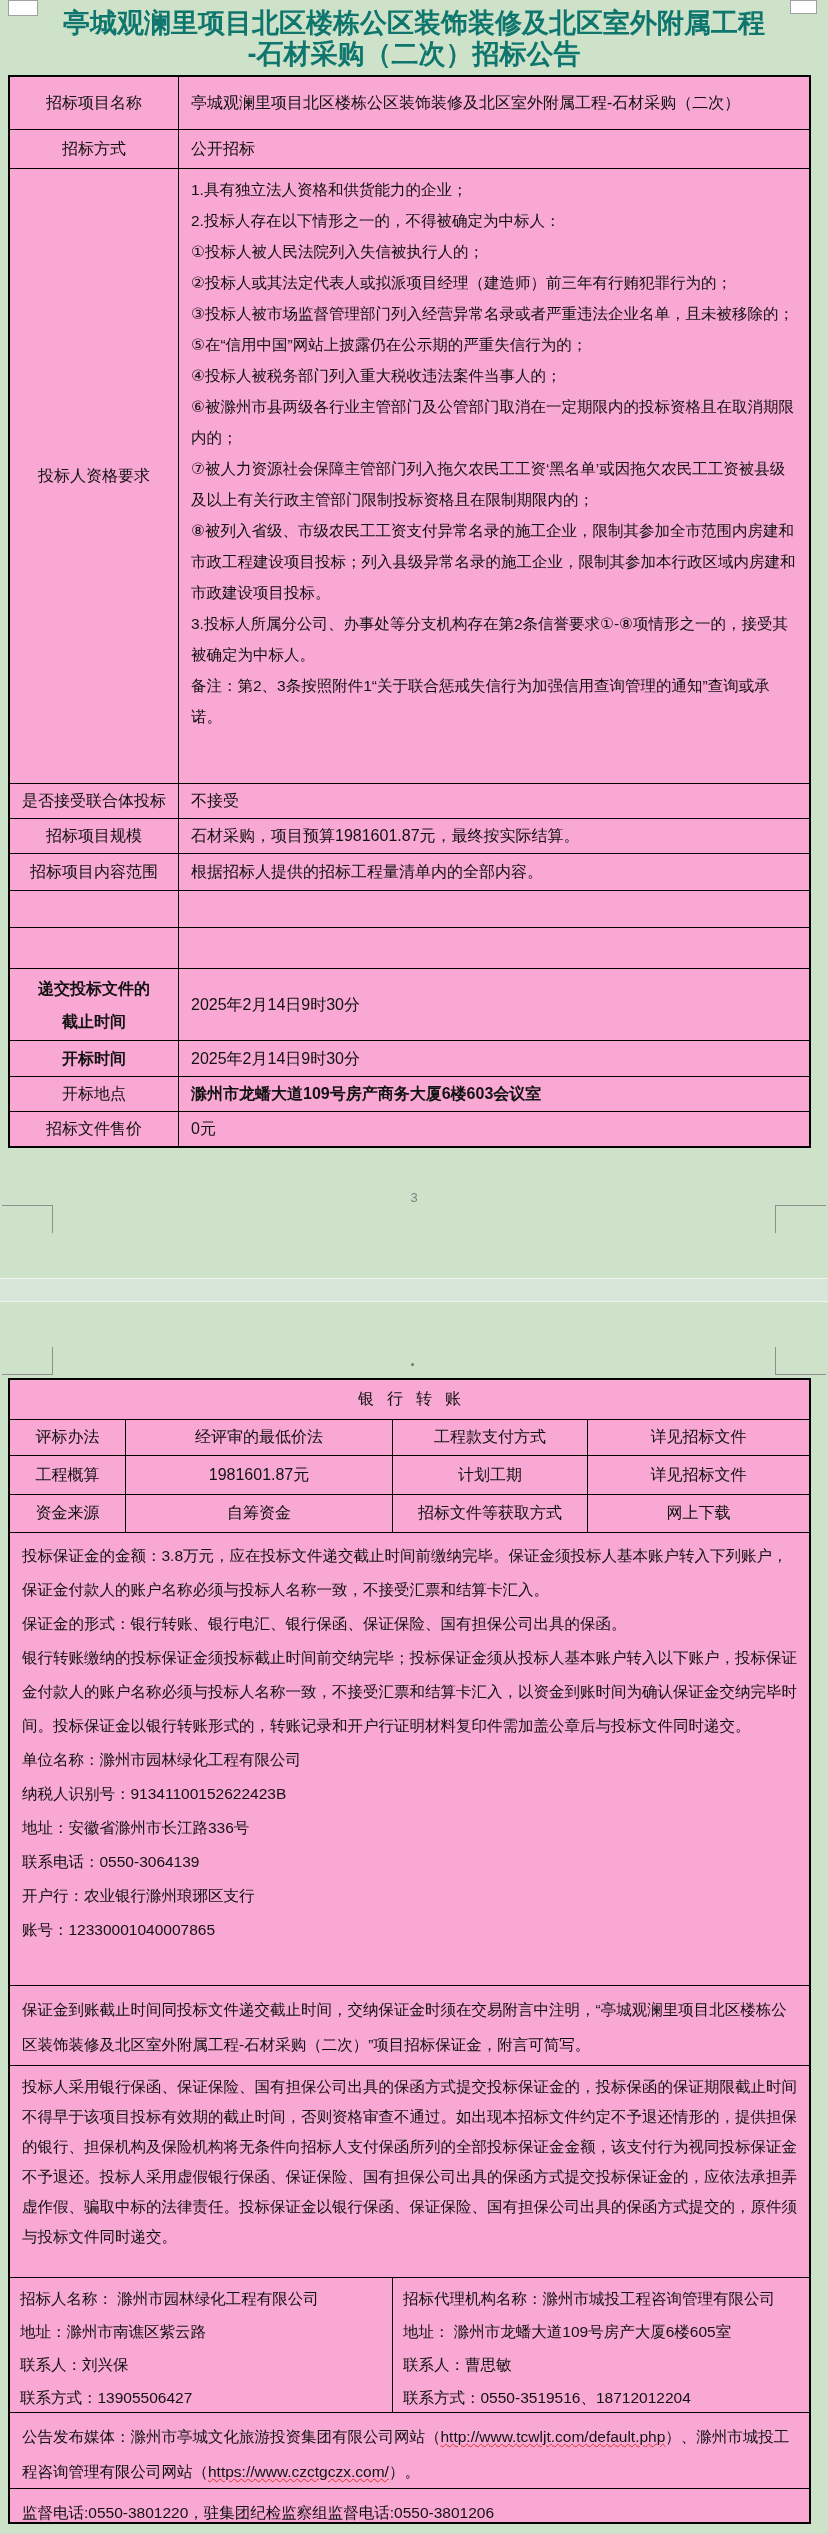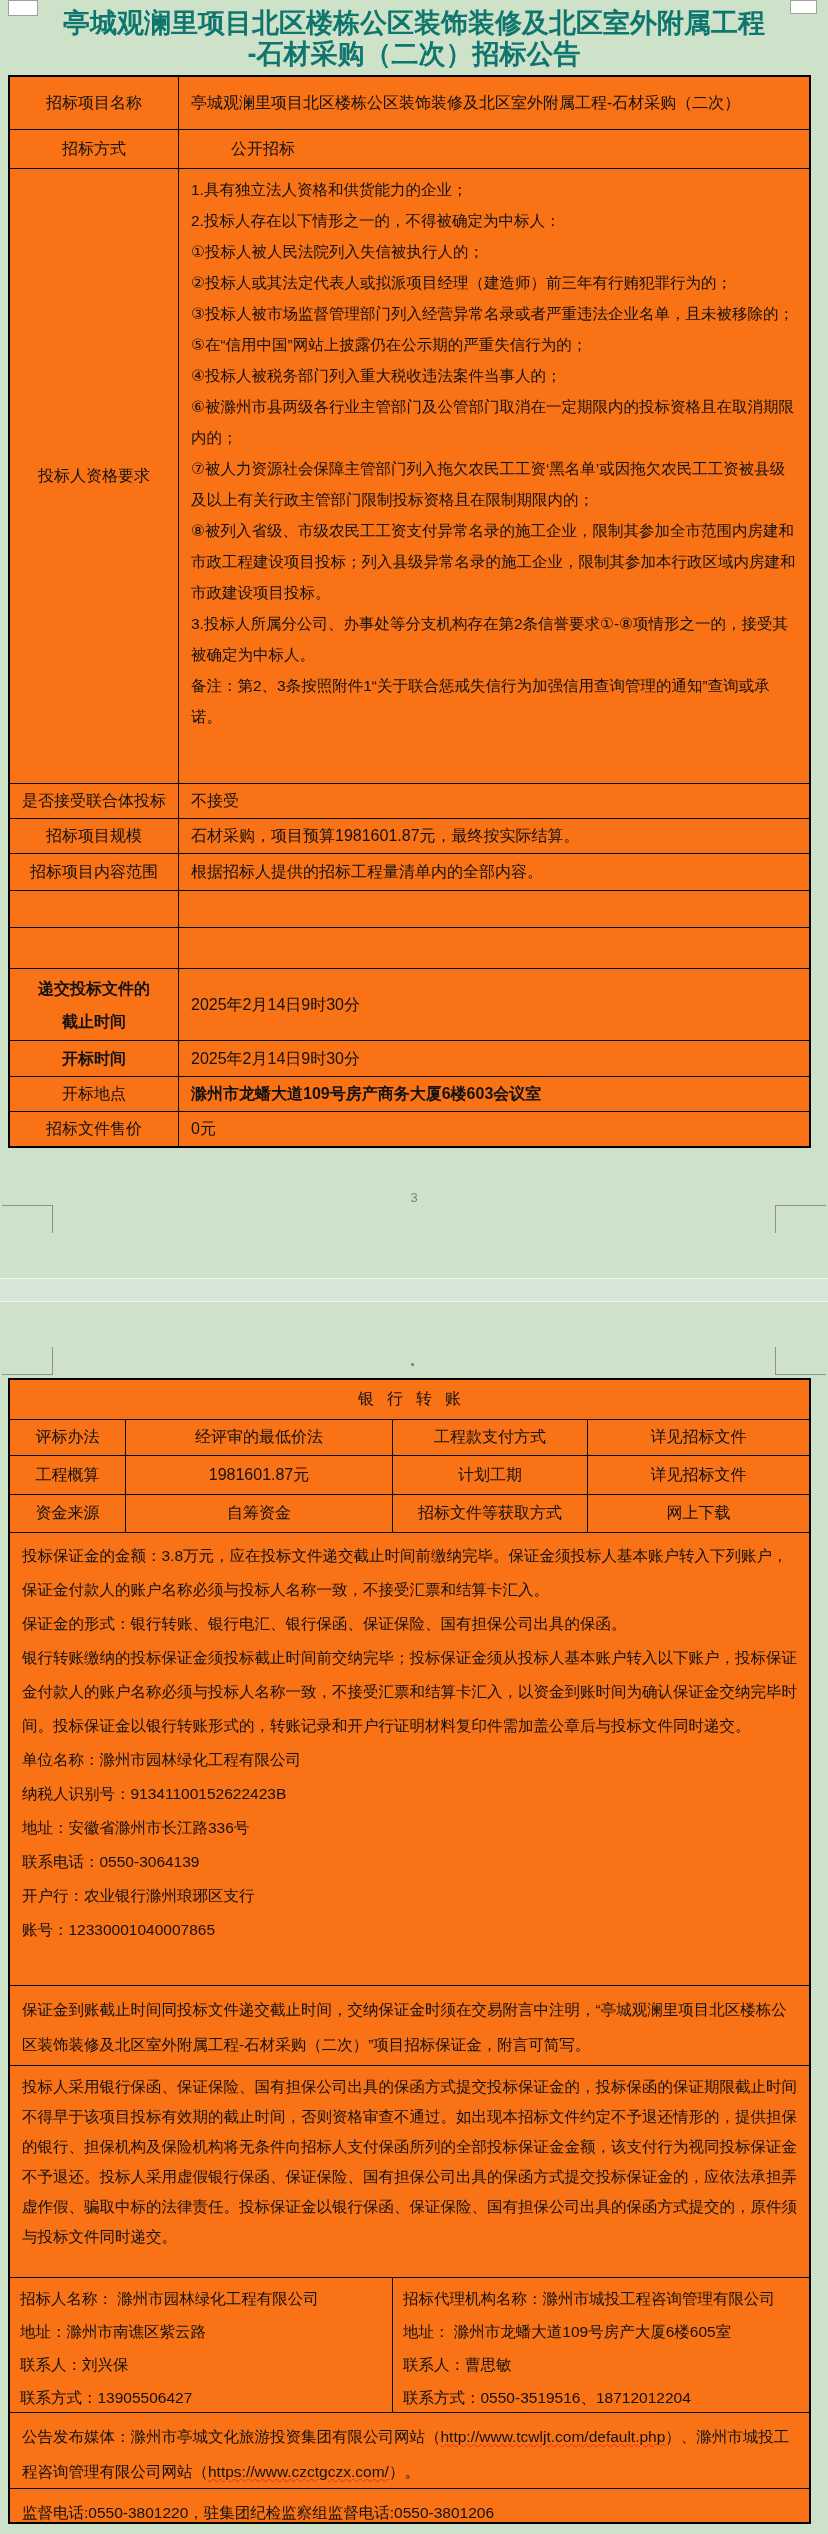--- a/index.html
+++ b/index.html
@@ -11,38 +11,38 @@
   }
   
   .doc-title {
     position:absolute; top:8px; left:0; width:100%;
     text-align:center; font-weight:bold; font-size:27px; line-height:31px;
     color:#0f766e;
   }
   
   .tbl {
     position:absolute; left:8px; width:803px;
-    border:2px solid #000; background:#f97316;
+    border:2px solid #000; background:#f9a8d4;
     box-sizing:border-box;
   }
   .trow { display:flex; border-top:1px solid #000; box-sizing:border-box; overflow:hidden; }
   .trow:first-child { border-top:none; }
   .lbl {
     width:169px; flex:0 0 169px; border-right:1px solid #000; box-sizing:border-box;
     display:flex; align-items:center; justify-content:center;
     text-align:center; white-space:pre-line; line-height:22px;
   }
   .val {
     flex:1; display:flex; align-items:center;
     padding:8px 12px; box-sizing:border-box; line-height:22px;
   }
   .val.block { display:block; padding-top:5px; }
   .b { font-weight:bold; }
   
-  .r1 { height:52px; } .r2 { height:39px;gap:40px; } .r3 { height:615px; }
+  .r1 { height:52px; } .r2 { height:39px; } .r3 { height:615px; }
   .r4 { height:35px; } .r5 { height:35px; } .r6 { height:37px; }
   .r7 { height:37px;flex-direction:column; } .r8 { height:41px;flex-direction:column; } .r9 { height:72px; }
   .r10 { height:36px; } .r11 { height:35px; } .r12 { height:35px; }
   .qual p { margin:0; line-height:31px; font-size:15.5px; text-align:left; }
   .r9 .lbl { line-height:33px; }
   
   .page-num {
     position:absolute; top:1190px; left:0; width:100%;
     text-align:center; color:#808080; font-size:13px;
   }

